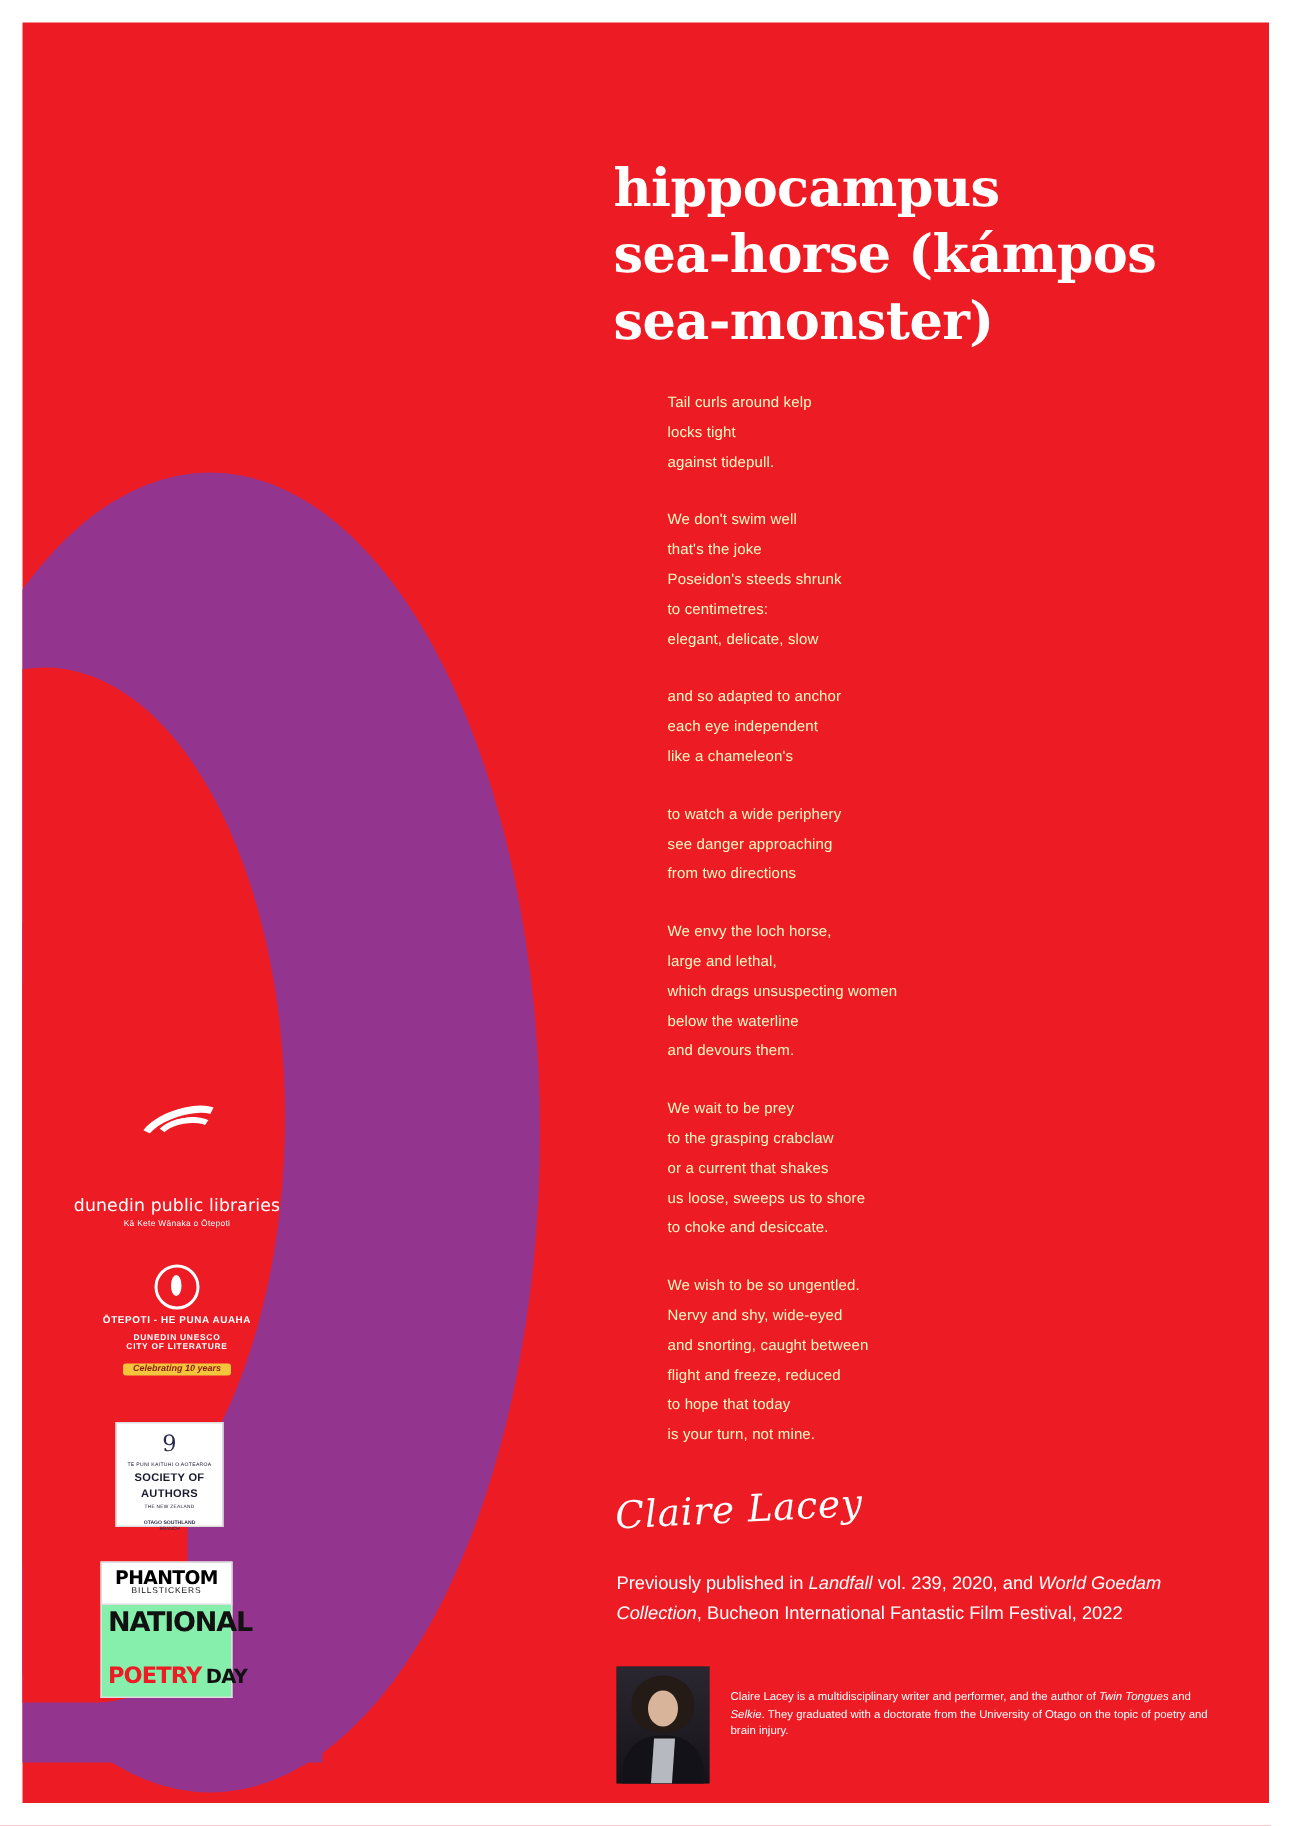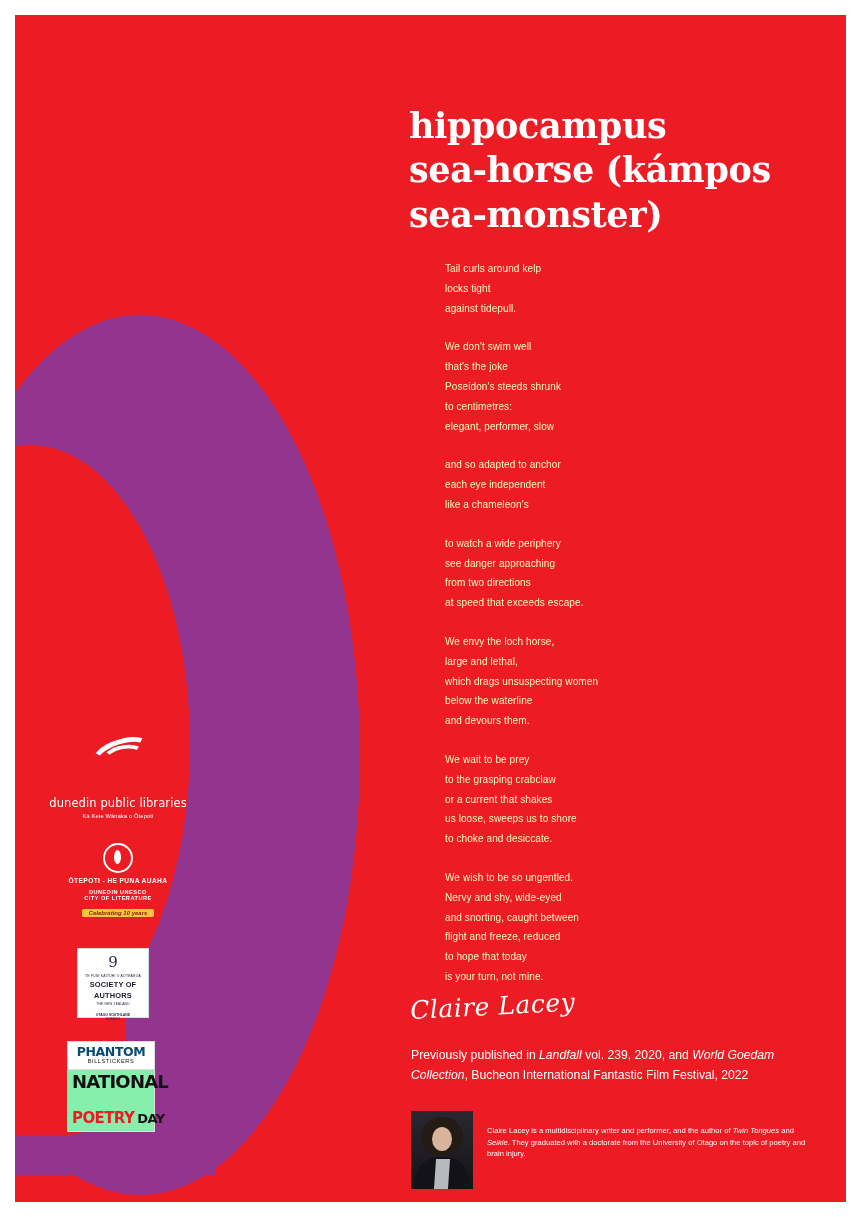--- a/index.html
+++ b/index.html
@@ -300,21 +300,21 @@
   .logo-npd .phantom {
     background: #ffffff;
     border: 1px solid #ddd;
     padding: 3px 4px 4px 4px;
   }
   .logo-npd .phantom .p1 {
     font-family: "DejaVu Sans", sans-serif;
     font-weight: bold;
     font-size: 12.5px;
     letter-spacing: -0.4px;
-    color: #0c4a6e;
+    color: #000000;
     line-height: 13px;
   }
   .logo-npd .phantom .p2 {
     font-size: 5.6px;
     letter-spacing: 0.6px;
     color: #111;
     line-height: 7px;
   }
   .logo-npd .npd {
     background: #86efac;
@@ -424,32 +424,31 @@
         <div class="stanza">
           <div>Tail curls around kelp</div>
           <div>locks tight</div>
           <div>against tidepull.</div>
         </div>
         <div class="stanza">
           <div>We don't swim well</div>
           <div>that's the joke</div>
           <div>Poseidon's steeds shrunk</div>
           <div>to centimetres:</div>
-          <div>elegant, performer, slow</div>
+          <div>elegant, delicate, slow</div>
         </div>
         <div class="stanza">
           <div>and so adapted to anchor</div>
           <div>each eye independent</div>
           <div>like a chameleon's</div>
         </div>
         <div class="stanza">
           <div>to watch a wide periphery</div>
           <div>see danger approaching</div>
           <div>from two directions</div>
-          <div>at speed that exceeds escape.</div>
         </div>
         <div class="stanza">
           <div>We envy the loch horse,</div>
           <div>large and lethal,</div>
           <div>which drags unsuspecting women</div>
           <div>below the waterline</div>
           <div>and devours them.</div>
         </div>
         <div class="stanza">
           <div>We wait to be prey</div>

